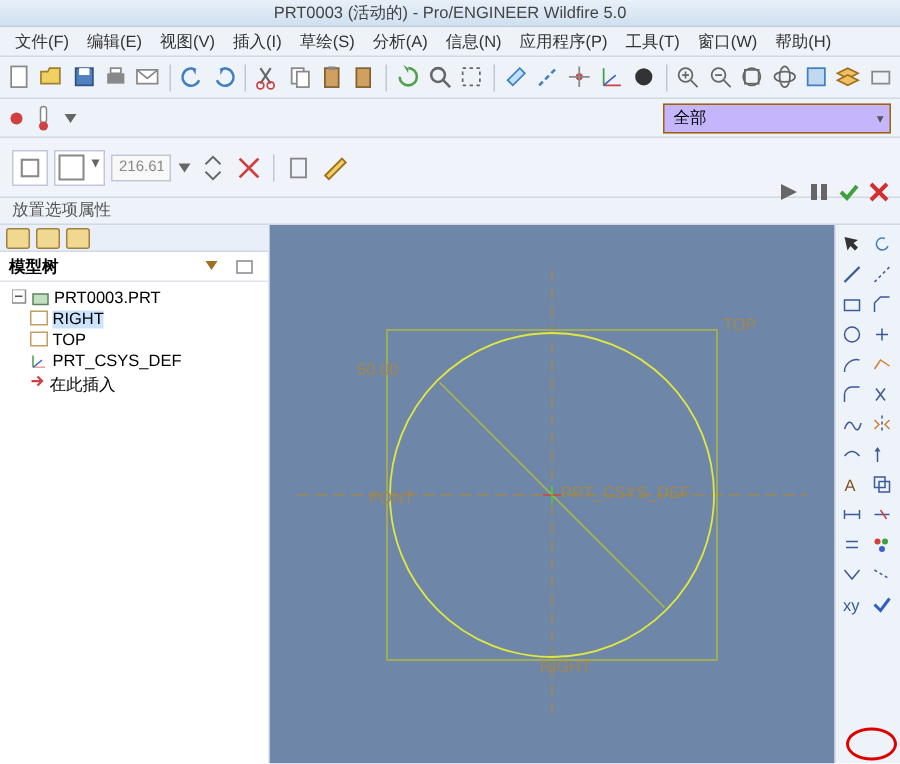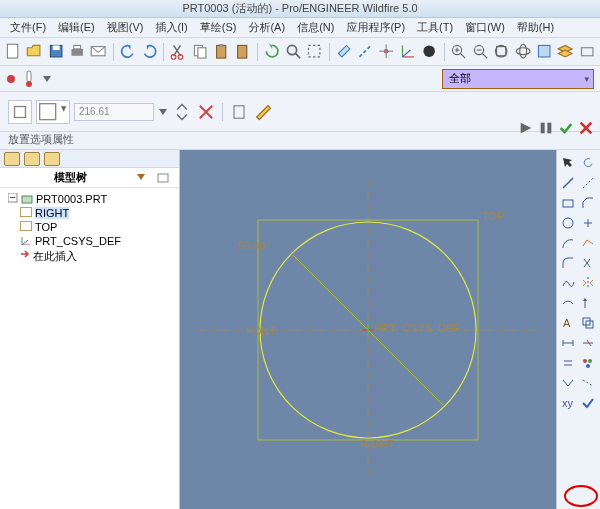--- a/index.html
+++ b/index.html
@@ -8,21 +8,21 @@
 .menubar { height: 20px; background: #eef3f9; display: flex; align-items: center; padding: 0 4px; border-bottom: 1px solid #d0d8e0; }
 .menu-item { padding: 2px 6px; cursor: pointer; color: #333; text-align: right; }
 .toolbar { height: 28px; background: #eef3f9; display: flex; align-items: center; padding: 2px 4px; gap: 3px; border-bottom: 1px solid #d0d8e0; }
 .tbtn { width: 20px; height: 20px; display: flex; align-items: center; justify-content: center; cursor: pointer; border-radius: 2px; }
 .sep { width: 1px; height: 18px; background: #c0c8d0; margin: 0 2px; }
 .toolbar2 { height: 26px; background: #eef3f9; display: flex; align-items: center; padding: 2px 6px; gap: 6px; border-bottom: 1px solid #d0d8e0; }
 .filter-dd { margin-left: auto; height: 20px; border: 1px solid #a16207; background: #c4b5fd; padding: 0 18px 0 6px; display: flex; align-items: center; position: relative; width: 152px; }
 .filter-dd::after { content: "▾"; position: absolute; right: 4px; color: #555; font-size: 9px; }
 .ribbon-area { height: 40px; background: #f0f4fa; border-bottom: 1px solid #d0d8e0; display: flex; align-items: center; padding: 0 8px; gap: 4px; }
 .ribbon-btn { width: 24px; height: 24px; border: 1px solid #c0c8d8; background: #fff; display: flex; align-items: center; justify-content: center; cursor: pointer; }
-.dim-input { width: 80px; height: 18px; border: 1px solid #c0c8d8; padding: 0 4px; font-size: 10px; color: #888; background: #f8f8f8; }
+.dim-input { width: 40px; height: 18px; border: 1px solid #c0c8d8; padding: 0 4px; font-size: 10px; color: #888; background: #f8f8f8; }
 .tabs-row { height: 18px; background: #eef3f9; display: flex; align-items: flex-start; gap: 0; padding: 0 8px; border-bottom: 1px solid #d0d8e0; color: #555; }
 .main { display: flex; height: 359px; }
 .tree-panel { width: 180px; border-right: 1px solid #c0c8d8; background: #fff; display: flex; flex-direction: column; }
 .tree-header { height: 18px; background: #e8eff8; display: flex; align-items: center; padding: 0 4px; gap: 4px; border-bottom: 1px solid #d0d8e0; }
 .tree-title-row { height: 20px; display: flex; align-items: center; justify-content: space-between; padding: 2px 6px; border-bottom: 1px solid #e0e4ea; }
 .tree-body { flex: 1; overflow: auto; padding: 4px 2px; }
 .tree-node { display: flex; align-items: flex-start; gap: 3px; padding: 1px 2px 1px 6px; cursor: pointer; }
 .tree-node.child { padding-left: 18px; }
 .tree-node.sel span.lbl { background: #cde4ff; }
 .dicon { width: 12px; height: 10px; border: 1px solid #c0a060; display: inline-block; }
@@ -305,21 +305,21 @@
 
 <div class="main">
 
   <div class="tree-panel">
     <div class="tree-header">
       <div class="tbtn" style="width:16px;height:14px;background:#f0d890;border:1px solid #a08040;"></div>
       <div class="tbtn" style="width:16px;height:14px;background:#f0d890;border:1px solid #a08040;"></div>
       <div class="tbtn" style="width:16px;height:14px;background:#f0d890;border:1px solid #a08040;"></div>
     </div>
     <div class="tree-title-row">
-      <span style="font-weight:bold;margin-left:48px;">模型树</span>
+      <span style="font-weight:bold;">模型树</span>
       <span style="display:flex;gap:2px;">
         <span class="tbtn">
             <svg width="14" height="14" viewBox="0 0 14 14">
               <path d="M3 3 L11 3 L7 9 Z" fill="#a07020"></path>
             </svg>
           </span>
         <span class="tbtn">
             <svg width="14" height="14" viewBox="0 0 14 14">
               <rect x="2" y="3" width="10" height="8" fill="#fff" stroke="#888"></rect>
             </svg>

